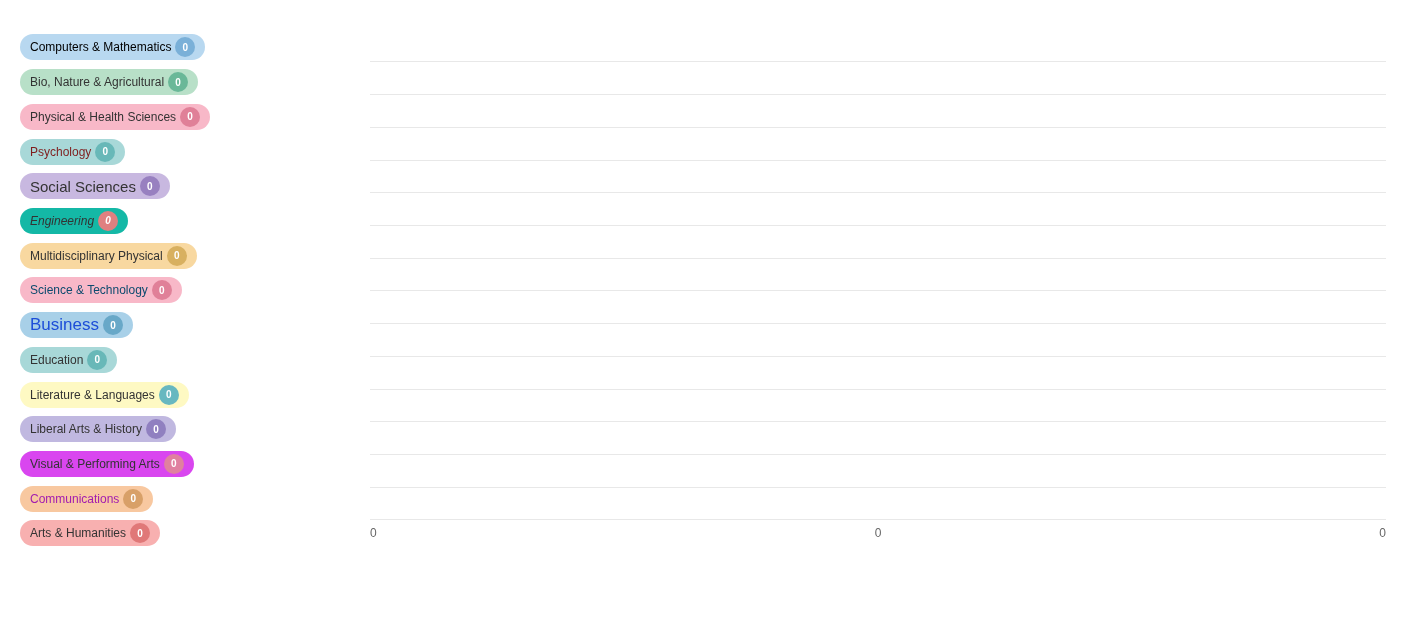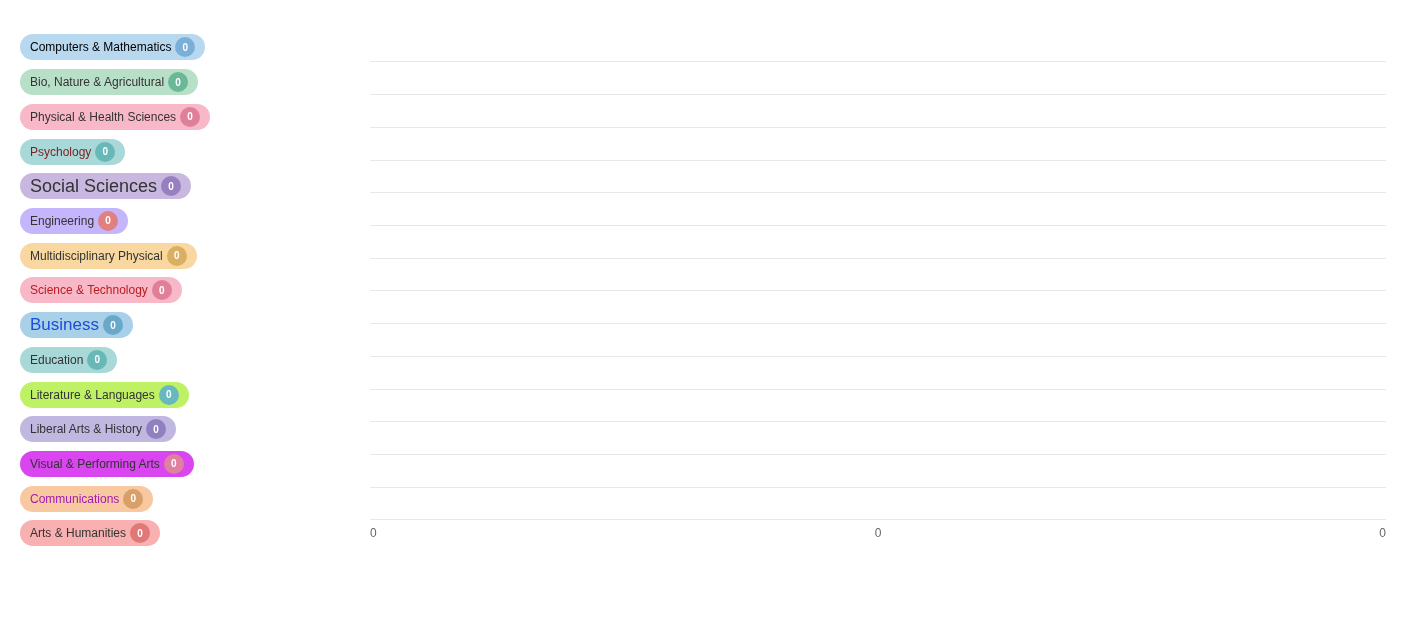--- a/index.html
+++ b/index.html
@@ -142,56 +142,56 @@
           </div>
         </div>
         <div class="bar-row">
           <div class="bar-label-pill" style="background: rgb(168, 216, 216);">
             <span style="font-size: 12px; color: #7f1d1d; text-align: center;">Psychology</span>
             <div class="bar-value-badge" style="background: rgb(104, 184, 184);">0</div>
           </div>
         </div>
         <div class="bar-row">
           <div class="bar-label-pill" style="background: rgb(200, 184, 224);">
-            <span style="font-size: 18px; color: rgb(51, 51, 51);">Social Sciences</span>
+            <span style="font-size: 15px; color: rgb(51, 51, 51);">Social Sciences</span>
             <div class="bar-value-badge" style="background: rgb(152, 128, 192);">0</div>
           </div>
         </div>
         <div class="bar-row">
-          <div class="bar-label-pill" style="background: #c4b5fd;">
+          <div class="bar-label-pill" style="background: #14b8a6; font-style: italic;">
             <span style="font-size: 12px; color: rgb(51, 51, 51);">Engineering</span>
             <div class="bar-value-badge" style="background: rgb(224, 128, 128);">0</div>
           </div>
         </div>
         <div class="bar-row">
           <div class="bar-label-pill" style="background: rgb(248, 216, 160);">
             <span style="font-size: 12px; color: rgb(51, 51, 51);">Multidisciplinary Physical</span>
             <div class="bar-value-badge" style="background: rgb(216, 176, 96);">0</div>
           </div>
         </div>
         <div class="bar-row">
           <div class="bar-label-pill" style="background: rgb(248, 184, 200);">
-            <span style="font-size: 12px; color: #b91c1c;">Science &amp; Technology</span>
+            <span style="font-size: 12px; color: #0c4a6e;">Science &amp; Technology</span>
             <div class="bar-value-badge" style="background: rgb(224, 128, 152);">0</div>
           </div>
         </div>
         <div class="bar-row">
           <div class="bar-label-pill" style="background: rgb(168, 208, 232);">
             <span style="font-size: 17px; color: #1d4ed8;">Business</span>
             <div class="bar-value-badge" style="background: rgb(104, 168, 200);">0</div>
           </div>
         </div>
         <div class="bar-row">
           <div class="bar-label-pill" style="background: rgb(168, 216, 216);">
             <span style="font-size: 12px; color: rgb(51, 51, 51);">Education</span>
             <div class="bar-value-badge" style="background: rgb(104, 184, 184);">0</div>
           </div>
         </div>
         <div class="bar-row">
-          <div class="bar-label-pill" style="background: #bef264;">
+          <div class="bar-label-pill" style="background: #fef9c3;">
             <span style="font-size: 12px; color: rgb(51, 51, 51);">Literature &amp; Languages</span>
             <div class="bar-value-badge" style="background: rgb(104, 184, 192);">0</div>
           </div>
         </div>
         <div class="bar-row">
           <div class="bar-label-pill" style="background: rgb(192, 184, 224);">
             <span style="font-size: 12px; color: rgb(51, 51, 51);">Liberal Arts &amp; History</span>
             <div class="bar-value-badge" style="background: rgb(144, 128, 192);">0</div>
           </div>
         </div>

